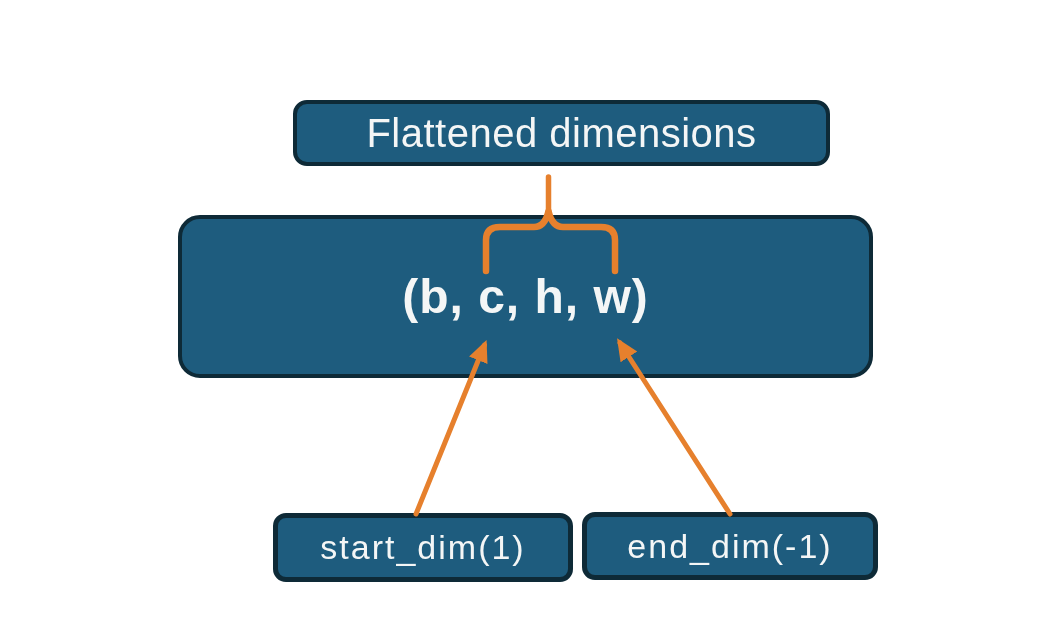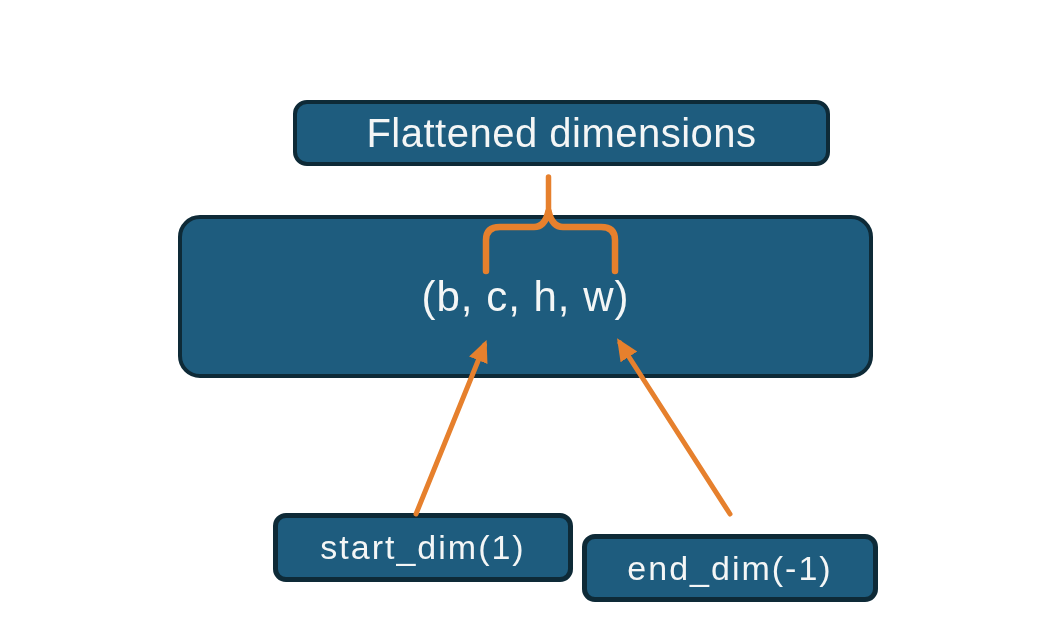--- a/index.html
+++ b/index.html
@@ -36,33 +36,34 @@
     left: 293px; top: 100px;
     width: 537px; height: 66px;
     border-radius: 14px;
     font-size: 40px;
     letter-spacing: 0.5px;
   }
   .node-tensor {
     left: 178px; top: 215px;
     width: 695px; height: 163px;
     border-radius: 22px;
-    font-size: 42px;
+    font-size: 48px;
     letter-spacing: 1px;
+    font-weight: bold;
   }
   .node-start-dim {
     left: 273px; top: 513px;
     width: 300px; height: 69px;
     border: 5px solid var(--box-border, #0E2A37);
     border-radius: 13px;
     font-size: 34px;
     letter-spacing: 2px;
   }
   .node-end-dim {
-    left: 582px; top: 534px;
+    left: 582px; top: 512px;
     width: 296px; height: 68px;
     border: 5px solid var(--box-border, #0E2A37);
     border-radius: 13px;
     font-size: 34px;
     letter-spacing: 2px;
   }
   svg.connector-layer {
     position: absolute;
     left: 0; top: 0;
     width: 1038px; height: 632px;

